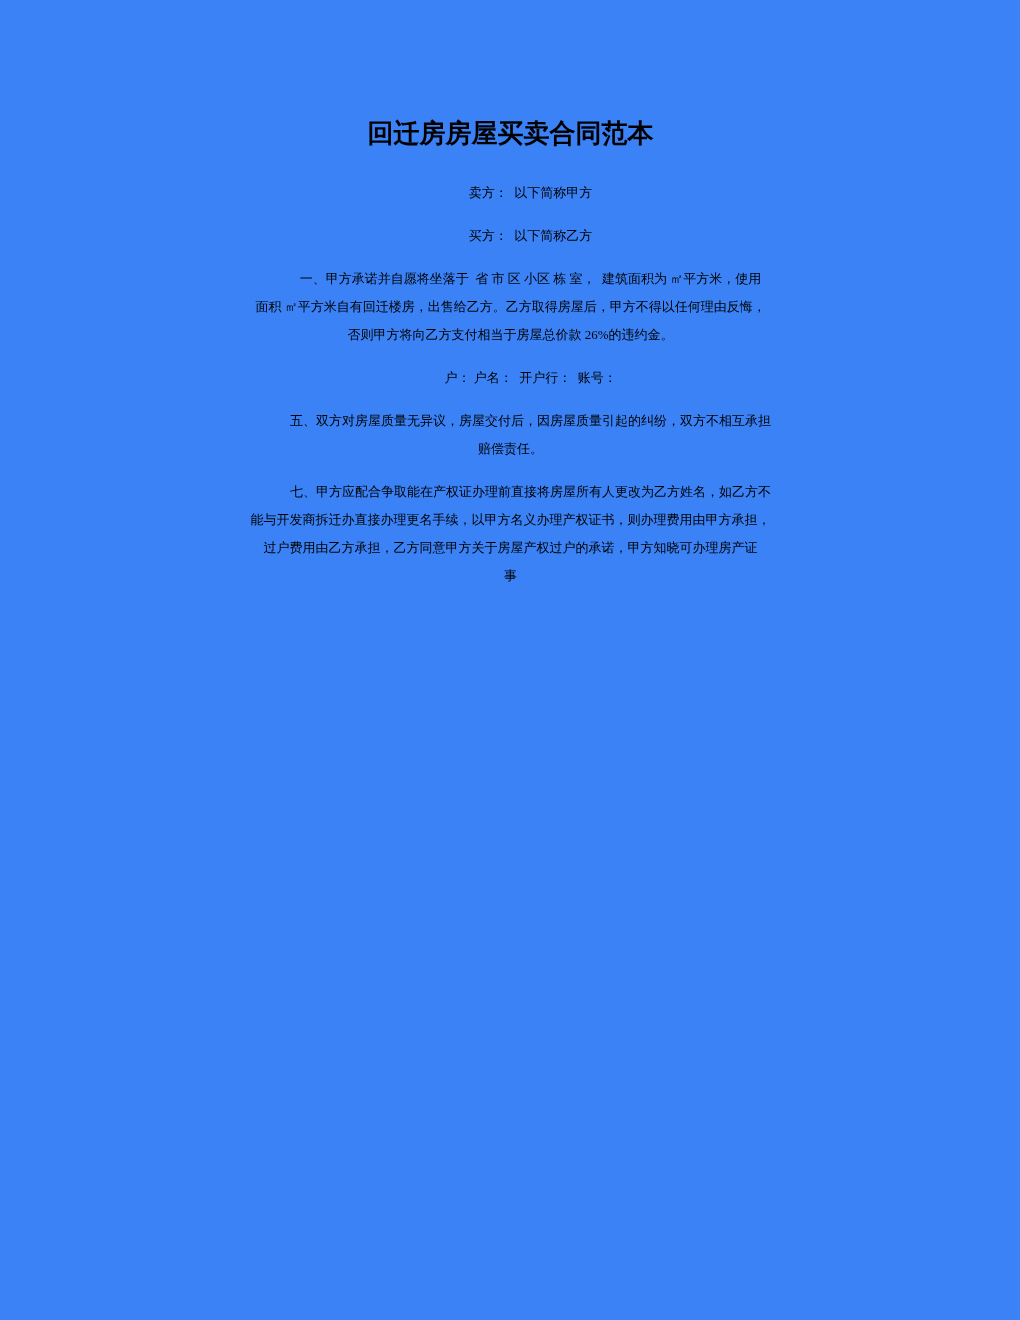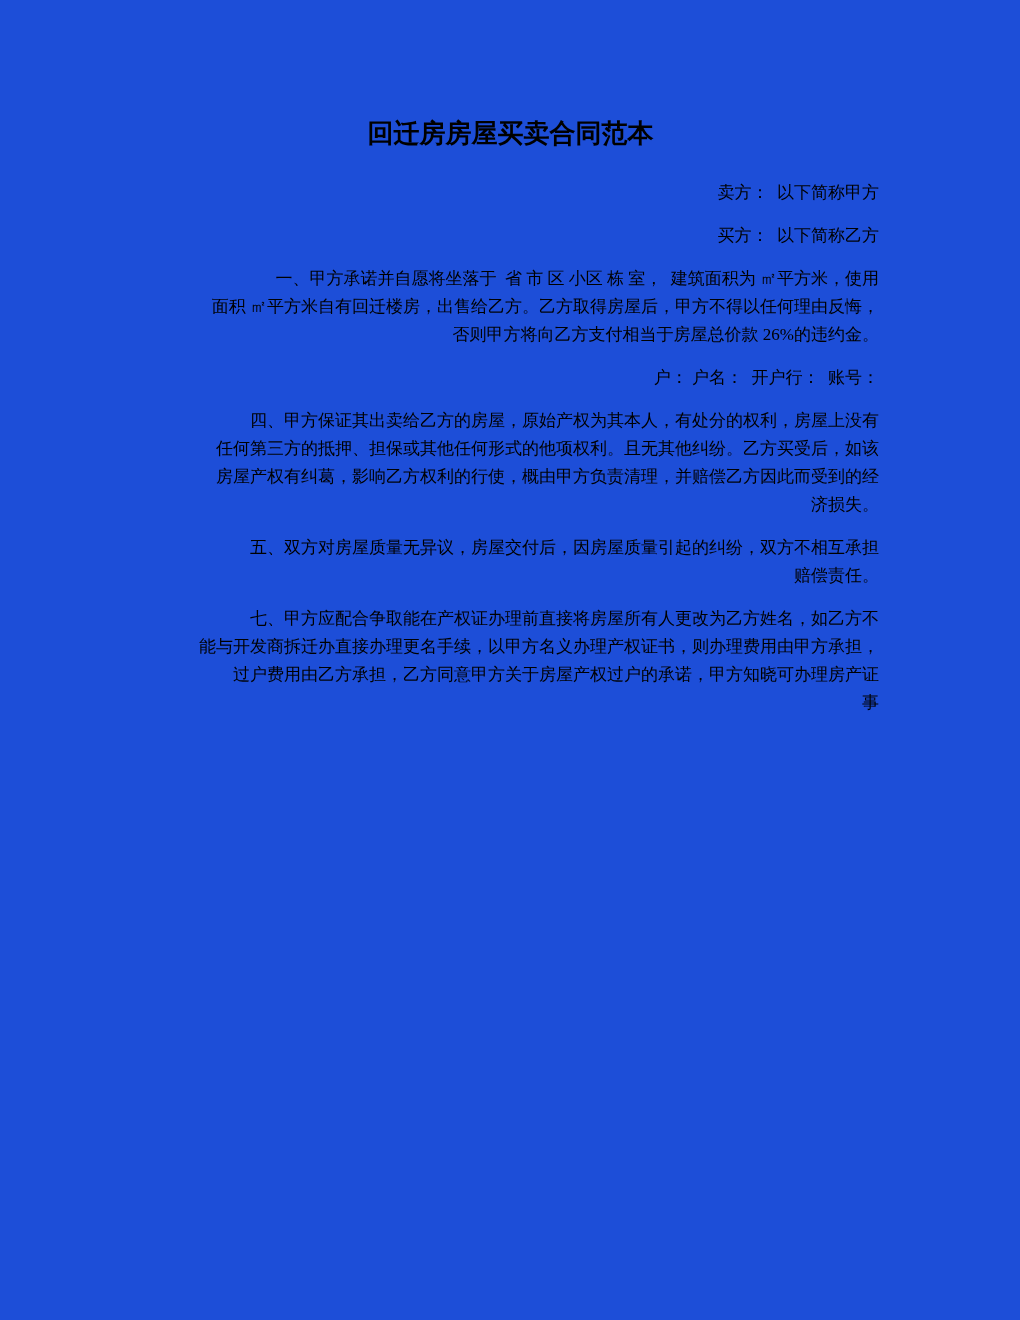--- a/index.html
+++ b/index.html
@@ -4,47 +4,47 @@
 <style>
   html, body {
     margin: 0;
     padding: 0;
     background: #ffffff;
   }
   .page {
     position: relative;
     width: 1020px;
     height: 1320px;
-    background: #1d4ed8;
+    background: #3b82f6;
     overflow: hidden;
     font-family: "Liberation Serif", "DejaVu Serif", serif;
     color: #000000;
   }
   .content {
     position: absolute;
     left: 142px;
     top: 116px;
     width: 737px;
   }
   .doc-title {
     font-size: 26px;
     font-weight: bold;
     text-align: center;
     line-height: 36px;
     margin: 0 0 27px 0;
     white-space: pre-wrap;
   }
   .para {
-    font-size: 17px;
+    font-size: 13px;
     line-height: 28px;
     margin: 0 0 15px 0;
     text-indent: 40px;
     white-space: pre-wrap;
     word-break: break-all;
-    text-align: right;
+    text-align: center;
   }
 </style>
 </head>
 <body>
 
 <div class="page">
   <div class="content">
     <h1 class="doc-title">回迁房房屋买卖合同范本</h1>
 
     <p class="para">卖方：  以下简称甲方</p>
@@ -53,24 +53,20 @@
 
 
     <p class="para">一、甲方承诺并自愿将坐落于  省 市 区 小区 栋 室，  建筑面积为 ㎡平方米，使用
 面积 ㎡平方米自有回迁楼房，出售给乙方。乙方取得房屋后，甲方不得以任何理由反悔，
 否则甲方将向乙方支付相当于房屋总价款 26%的违约金。</p>
 
 
 
     <p class="para">户： 户名：  开户行：  账号：</p>
 
-    <p class="para">四、甲方保证其出卖给乙方的房屋，原始产权为其本人，有处分的权利，房屋上没有
-任何第三方的抵押、担保或其他任何形式的他项权利。且无其他纠纷。乙方买受后，如该
-房屋产权有纠葛，影响乙方权利的行使，概由甲方负责清理，并赔偿乙方因此而受到的经
-济损失。</p>
 
     <p class="para">五、双方对房屋质量无异议，房屋交付后，因房屋质量引起的纠纷，双方不相互承担
 赔偿责任。</p>
 
 
     <p class="para">七、甲方应配合争取能在产权证办理前直接将房屋所有人更改为乙方姓名，如乙方不
 能与开发商拆迁办直接办理更名手续，以甲方名义办理产权证书，则办理费用由甲方承担，
 过户费用由乙方承担，乙方同意甲方关于房屋产权过户的承诺，甲方知晓可办理房产证
 事</p>
   </div>

